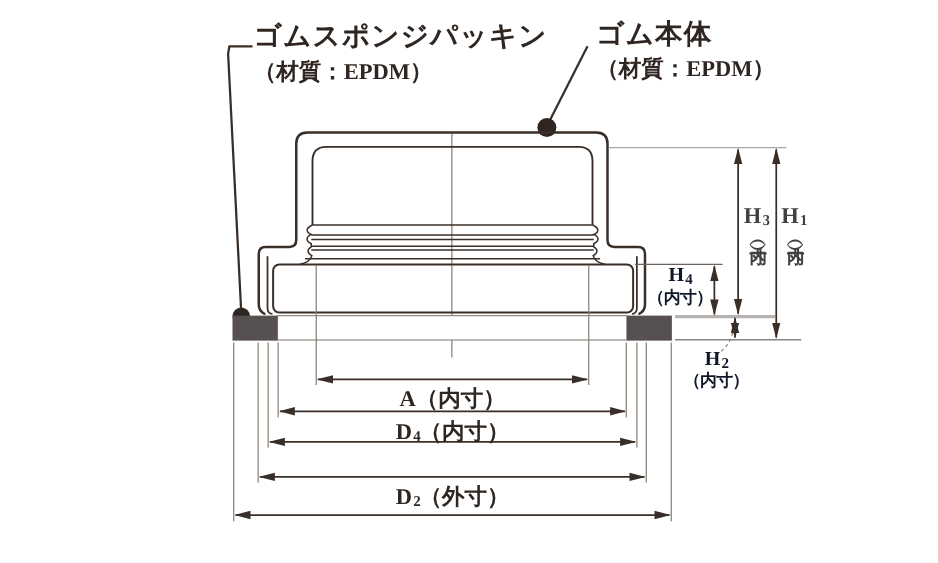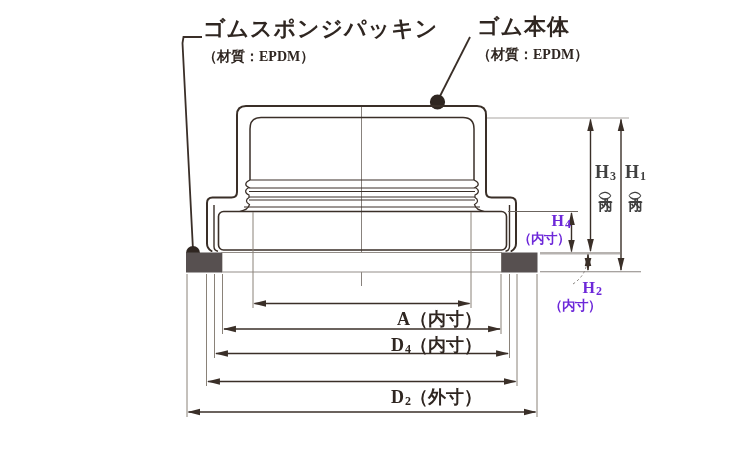--- a/index.html
+++ b/index.html
@@ -2,35 +2,35 @@
 <html><head>
 <meta charset="utf-8">
 <style>
   html,body{margin:0;padding:0;background:#ffffff;}
   #stage{
     position:relative;width:750px;height:450px;background:#ffffff;overflow:hidden;
     font-family:Liberation Serif, serif;color:#2f2621;
   }
   #lineart{position:absolute;left:0;top:0;}
   .callout{position:absolute;font-weight:bold;font-size:22px;line-height:28px;letter-spacing:1px;color:#2f2621;white-space:nowrap;}
-  .callout .sub-line{font-size:14px;letter-spacing:0px;}
+  .callout .sub-line{font-size:18px;letter-spacing:0px;}
   .dim-label{
-    position:absolute;left:242px;width:240px;text-align:right;
+    position:absolute;left:242px;width:240px;text-align:center;
     font-weight:bold;font-size:18px;color:#2f2621;white-space:nowrap;
   }
   .dim-label sub, .vhead sub, .hl sub{
     font-weight:bold;font-size:12px;position:relative;top:2px;left:1px;vertical-align:baseline;
   }
   .vlabel{position:absolute;font-weight:bold;color:#404040;}
   .vhead{font-size:18px;line-height:18px;white-space:nowrap;}
   .vsuffix{
     writing-mode:vertical-rl;text-orientation:mixed;
     font-size:14px;letter-spacing:0px;margin-top:4px;margin-left:1px;font-weight:bold;white-space:nowrap;
   }
-  .smalldim{position:absolute;font-weight:bold;color:#6d28d9;text-align:right;white-space:nowrap;}
+  .smalldim{position:absolute;font-weight:bold;color:#0f172a;text-align:center;white-space:nowrap;}
   .smalldim .hl{font-size:16px;line-height:17px;}
   .smalldim .paren{font-size:13.5px;line-height:15px;letter-spacing:-0.5px;}
 </style>
 </head>
 <body>
 
 <div id="stage">
 
   <svg id="lineart" width="750" height="450" viewBox="0 0 750 450">
     <defs>

